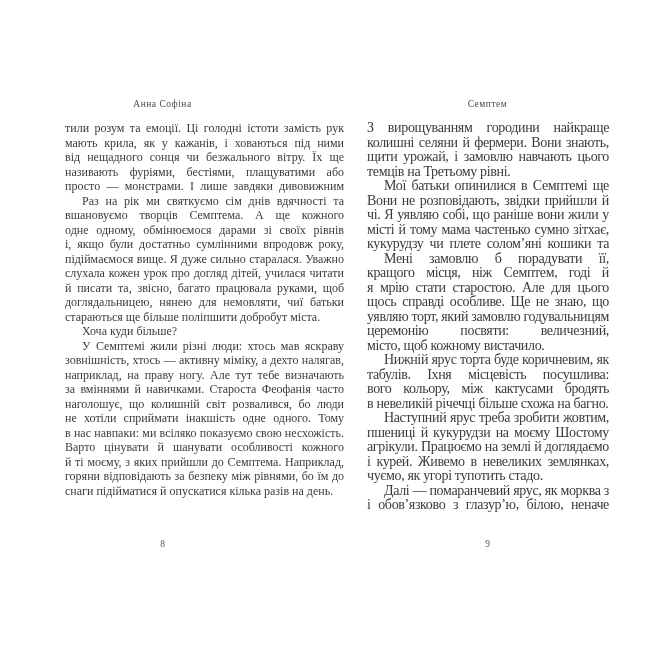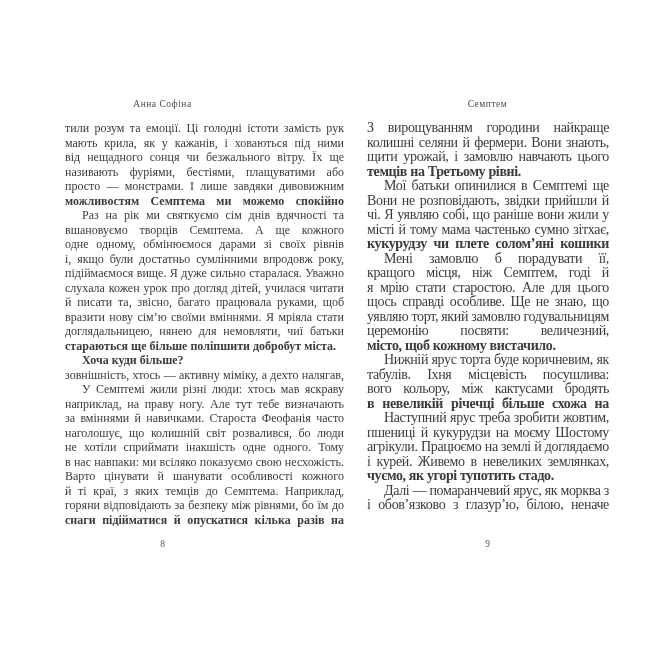--- a/index.html
+++ b/index.html
@@ -57,21 +57,21 @@
   }
 
   .line {
     height: 14.5px;
     line-height: 14.5px;
     overflow: hidden;
     white-space: normal;
     text-align: justify;
     text-align-last: justify;
   }
-  .line.para-end { text-align-last: left; font-weight: bold; }
+  .line.para-end { text-align-last: left; }
   .line.indent   { text-indent: 17px; }
 
   .page-number {
     position: absolute;
     top: 539px;
     left: 0;
     right: 0;
     text-align: center;
     font-size: 9.5px;
     color: #555555;
@@ -83,41 +83,39 @@
 <div class="spread">
 
   <section class="page left">
     <div class="running-header">Анна Софіна</div>
     <div class="text-block">
         <div class="line">тили розум та емоції. Ці голодні істоти замість рук</div>
         <div class="line">мають крила, як у кажанів, і ховаються під ними</div>
         <div class="line">від нещадного сонця чи безжального вітру. Їх ще</div>
         <div class="line">називають фуріями, бестіями, плащуватими або</div>
         <div class="line">просто — монстрами. І лише завдяки дивовижним</div>
-        <div class="line para-end">можливостям Семптема ми можемо спокійно спати.</div>
         <div class="line indent">Раз на рік ми святкуємо сім днів вдячності та</div>
         <div class="line">вшановуємо творців Семптема. А ще кожного</div>
         <div class="line">одне одному, обмінюємося дарами зі своїх рівнів</div>
         <div class="line">і, якщо були достатньо сумлінними впродовж року,</div>
         <div class="line">підіймаємося вище. Я дуже сильно старалася. Уважно</div>
         <div class="line">слухала кожен урок про догляд дітей, училася читати</div>
         <div class="line">й писати та, звісно, багато працювала руками, щоб</div>
-        <div class="line">вразити нову сім’ю своїми вміннями. Я мріяла стати</div>
         <div class="line">доглядальницею, нянею для немовляти, чиї батьки</div>
         <div class="line para-end">стараються ще більше поліпшити добробут міста.</div>
         <div class="line indent para-end">Хоча куди більше?</div>
+        <div class="line indent">У Семптемі жили різні люди: хтось мав яскраву</div>
         <div class="line">зовнішність, хтось — активну міміку, а дехто налягав,</div>
-        <div class="line indent">У Семптемі жили різні люди: хтось мав яскраву</div>
         <div class="line">наприклад, на праву ногу. Але тут тебе визначають</div>
         <div class="line">за вміннями й навичками. Староста Феофанія часто</div>
         <div class="line">наголошує, що колишній світ розвалився, бо люди</div>
         <div class="line">не хотіли сприймати інакшість одне одного. Тому</div>
         <div class="line">в нас навпаки: ми всіляко показуємо свою несхожість.</div>
         <div class="line">Варто цінувати й шанувати особливості кожного</div>
-        <div class="line">й ті краї, з яких темців до Семптема. Наприклад,</div>
+        <div class="line">й ті моєму, з яких прийшли до Семптема. Наприклад,</div>
         <div class="line">горяни відповідають за безпеку між рівнями, бо їм до</div>
         <div class="line para-end">снаги підійматися й опускатися кілька разів на день.</div>
       </div>
     <div class="page-number">8</div>
   </section>
 
   <section class="page right">
     <div class="running-header">Семптем</div>
     <div class="text-block">
         <div class="line">З вирощуванням городини найкраще справляються</div>

